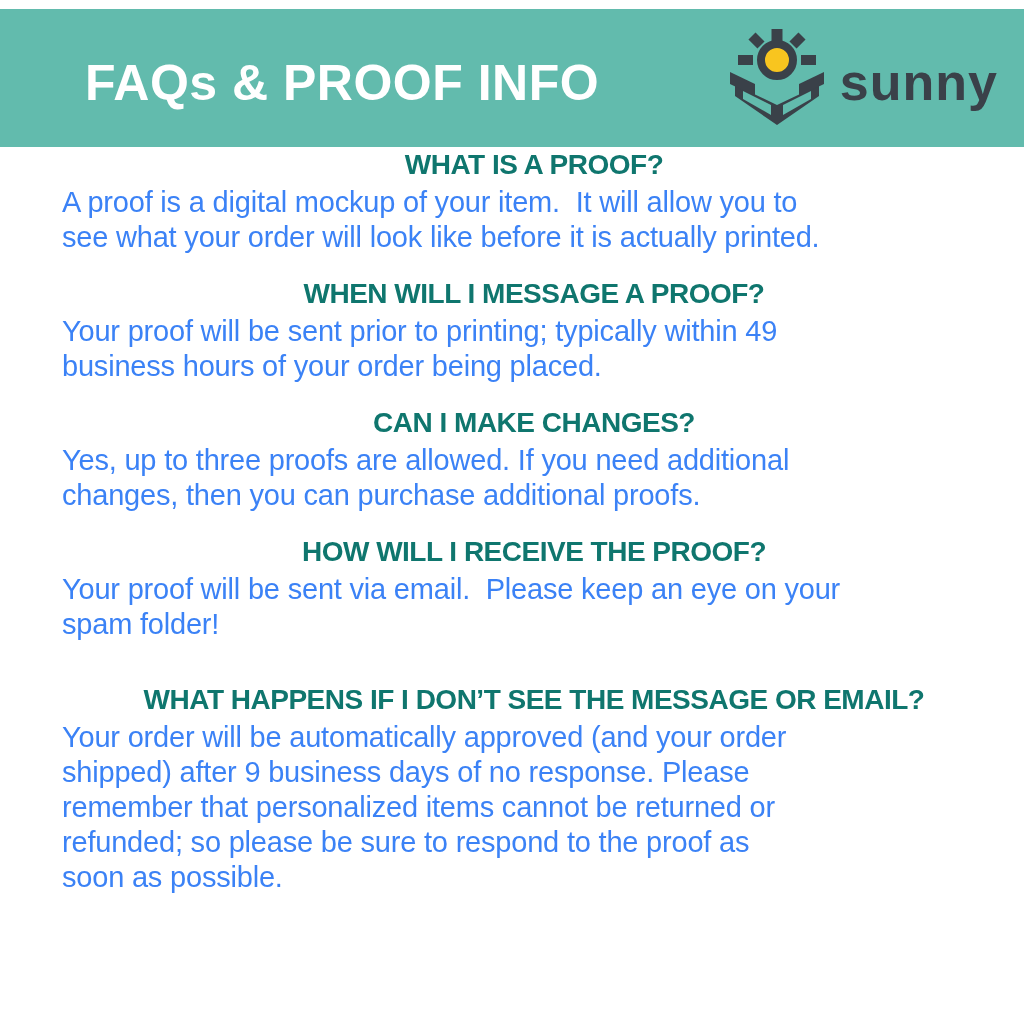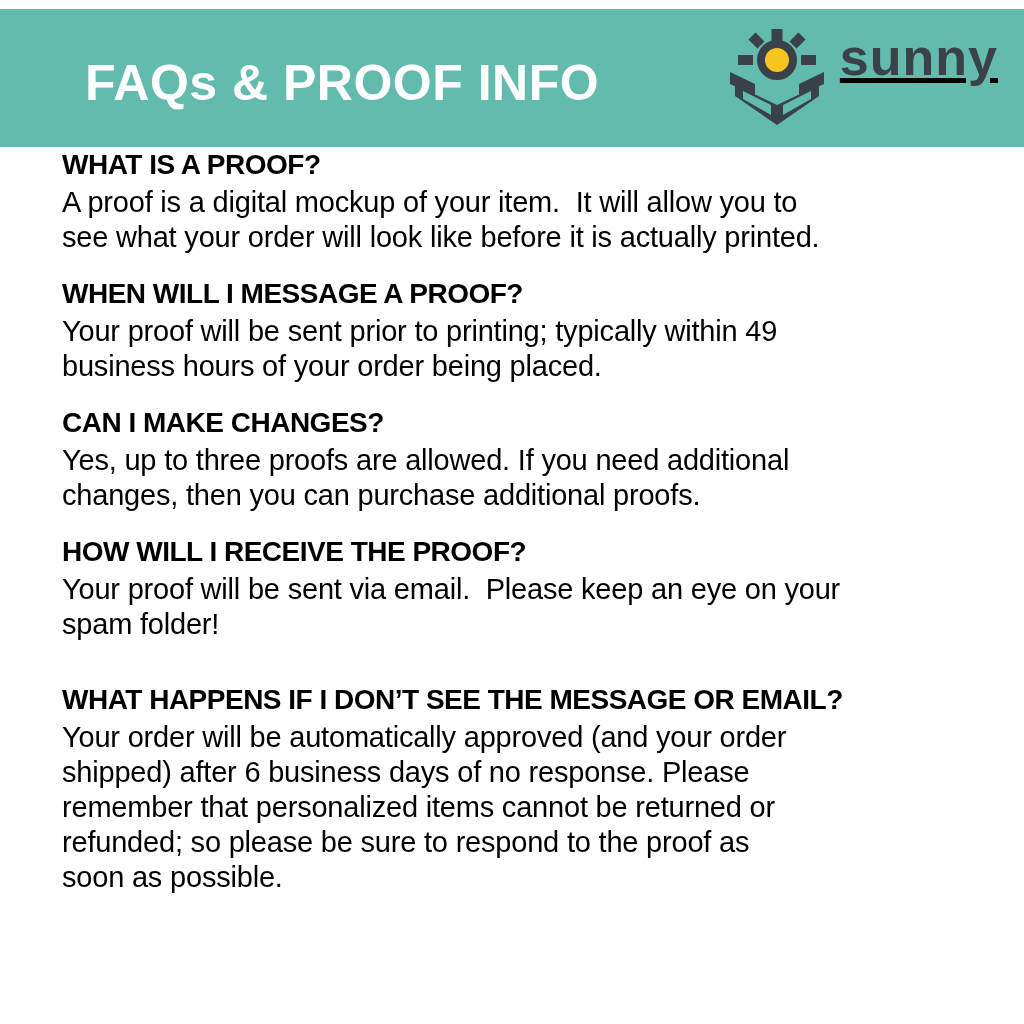--- a/index.html
+++ b/index.html
@@ -28,23 +28,22 @@
     color: #FFFFFF;
     white-space: nowrap;
     line-height: 1;
   }
 
   
   .logo {
     position: absolute;
     top: 20px; right: 26px;
     display: flex;
-    align-items: flex-start;
+    align-items: center;
     gap: 13px;
-    text-decoration: underline;
   }
   .logo-icon { display: block; width: 100px; height: 100px; }
   .logo-text {
     display: flex;
     flex-direction: column;
     margin-top: 6px;
   }
   .logo-text span {
     font-size: 52px;
     font-weight: bold;
@@ -59,29 +58,30 @@
     top: 150px; left: 62px;
     width: 944px;
   }
   .faq-section { margin-bottom: 24px; }
   .faq-section.extra-gap { margin-top: 43px; }
   .faq-section h2 {
     font-size: 28px;
     font-weight: bold;
     letter-spacing: -0.5px;
     line-height: 30px;
-    color: #000000;
+    color: #0f766e;
     margin-bottom: 5px;
     white-space: nowrap;
+    text-align: center;
   }
   .faq-section p {
     font-size: 29px;
     line-height: 35px;
     letter-spacing: -0.2px;
-    color: #000000;
+    color: #3b82f6;
     white-space: pre;
   }
 </style>
 </head>
 <body>
 
 <div class="page">
 
   <header class="banner">
     <h1>FAQs &amp; PROOF INFO</h1>
@@ -134,20 +134,20 @@
 
     <section class="faq-section">
       <h2>HOW WILL I RECEIVE THE PROOF?</h2>
       <p>Your proof will be sent via email.  Please keep an eye on your
 spam folder!</p>
     </section>
 
     <section class="faq-section extra-gap">
       <h2>WHAT HAPPENS IF I DON’T SEE THE MESSAGE OR EMAIL?</h2>
       <p>Your order will be automatically approved (and your order
-shipped) after 6 business days of no response. Please
+shipped) after 9 business days of no response. Please
 remember that personalized items cannot be returned or
 refunded; so please be sure to respond to the proof as
 soon as possible.</p>
     </section>
 
   </main>
 </div>
 
 </body></html>

